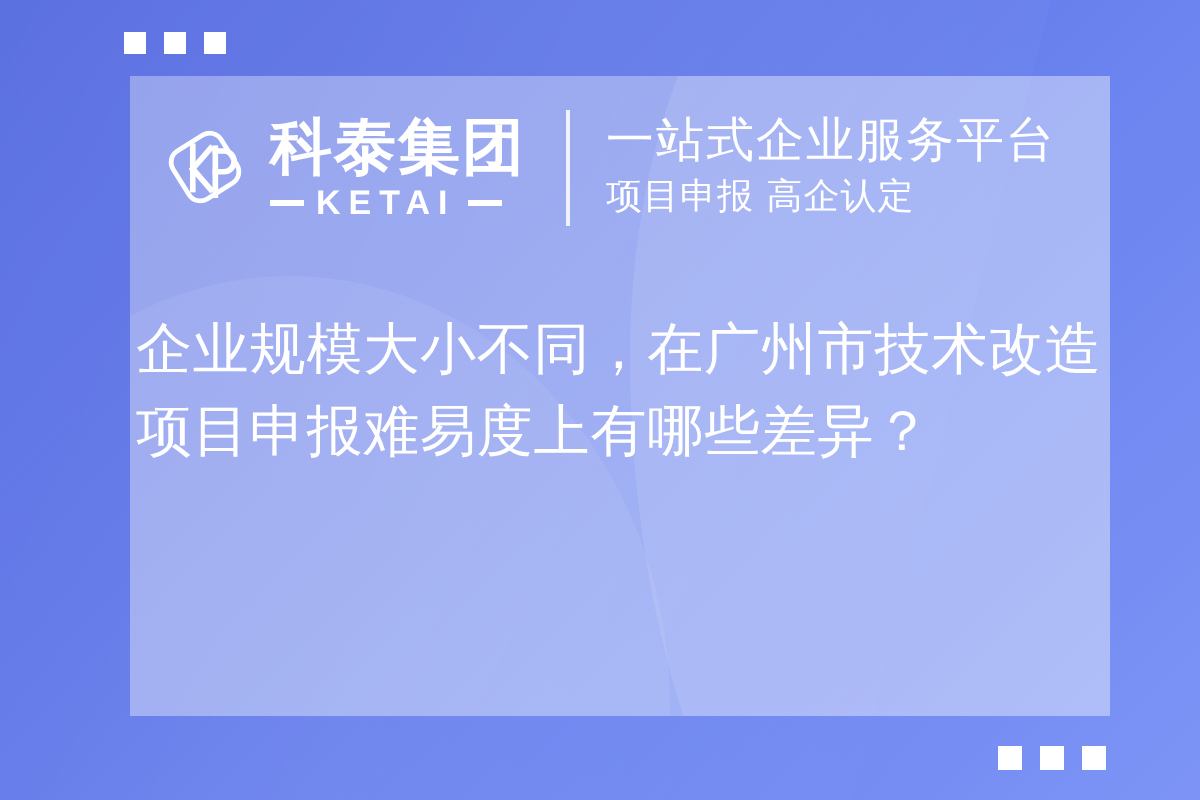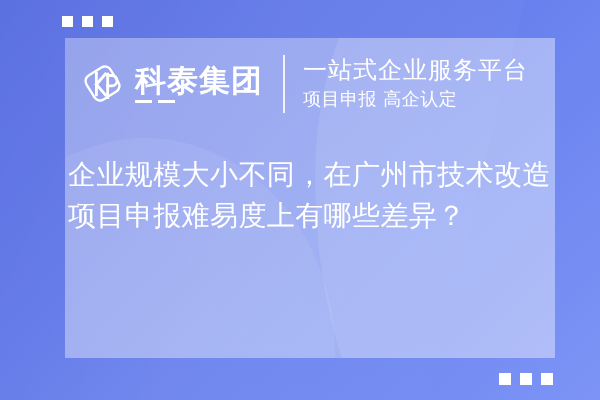--- a/index.html
+++ b/index.html
@@ -223,20 +223,21 @@
             <line x1="61" y1="30" x2="61" y2="80" stroke-linecap="square"></line>
             <path d="M61 33 H70 a11 11 0 0 1 0 22 H61" stroke-linecap="square"></path>
           </g>
         </svg>
       </span>
 
       <span id="brand-text">
         <span id="brand-cn">科泰集团</span>
         <span id="brand-en-row">
           <span class="rule"></span>
+          <span id="brand-en">KETAI</span>
           <span class="rule"></span>
         </span>
       </span>
 
       <span id="brand-divider"></span>
 
       <span id="slogan-block">
         <span id="slogan-main">一站式企业服务平台</span>
         <span id="slogan-sub">项目申报 高企认定</span>
       </span>

